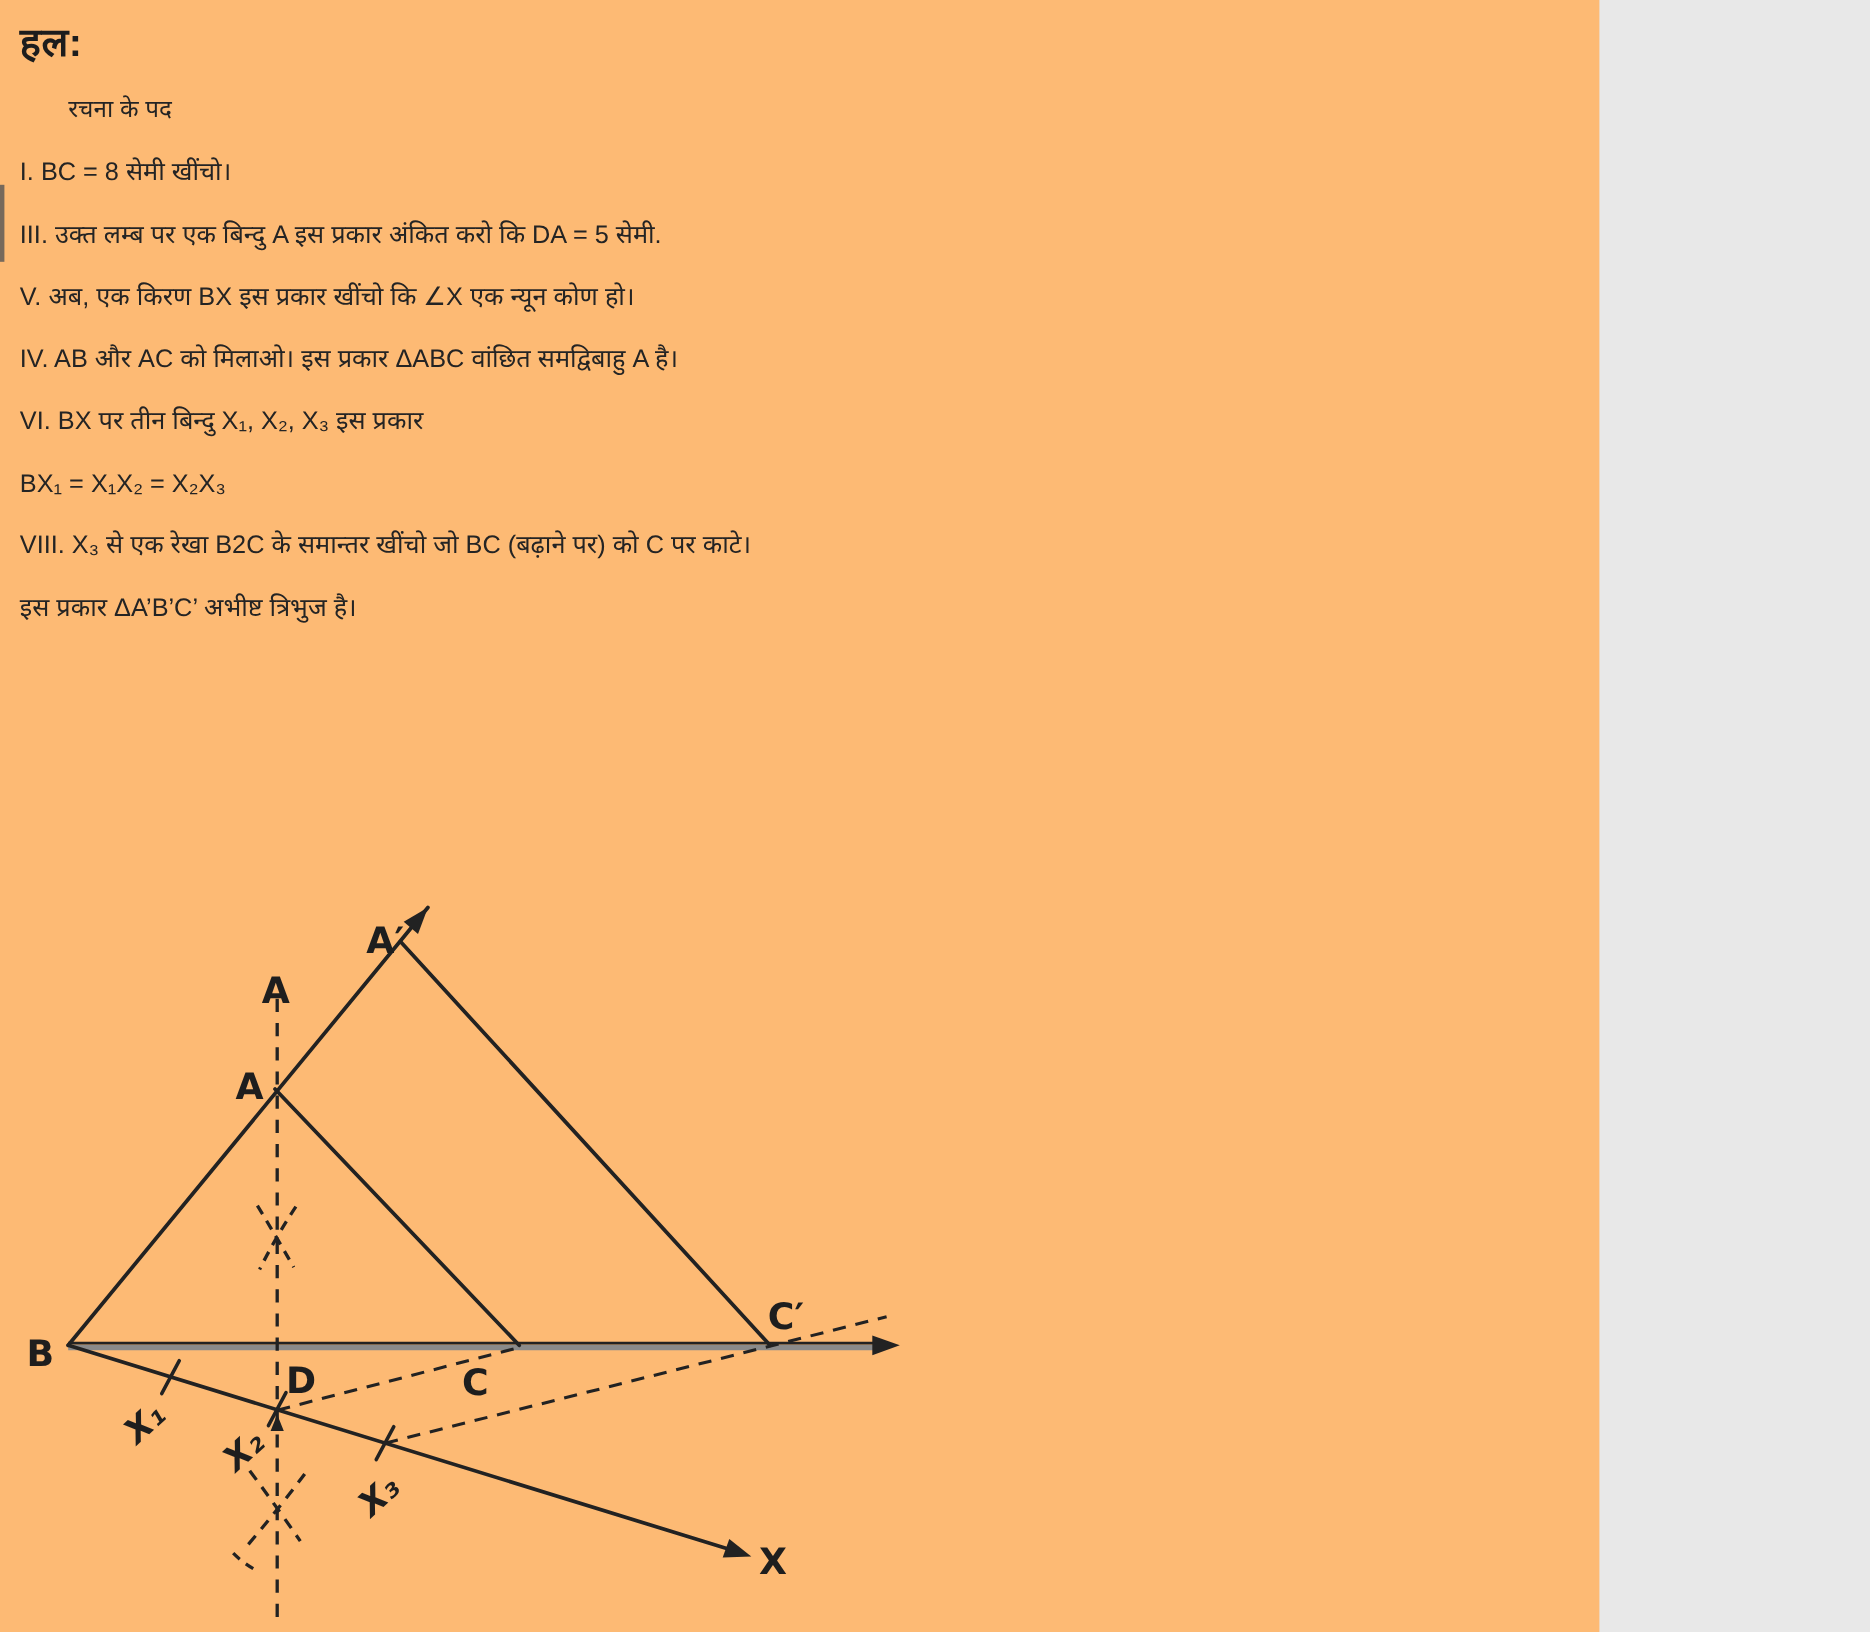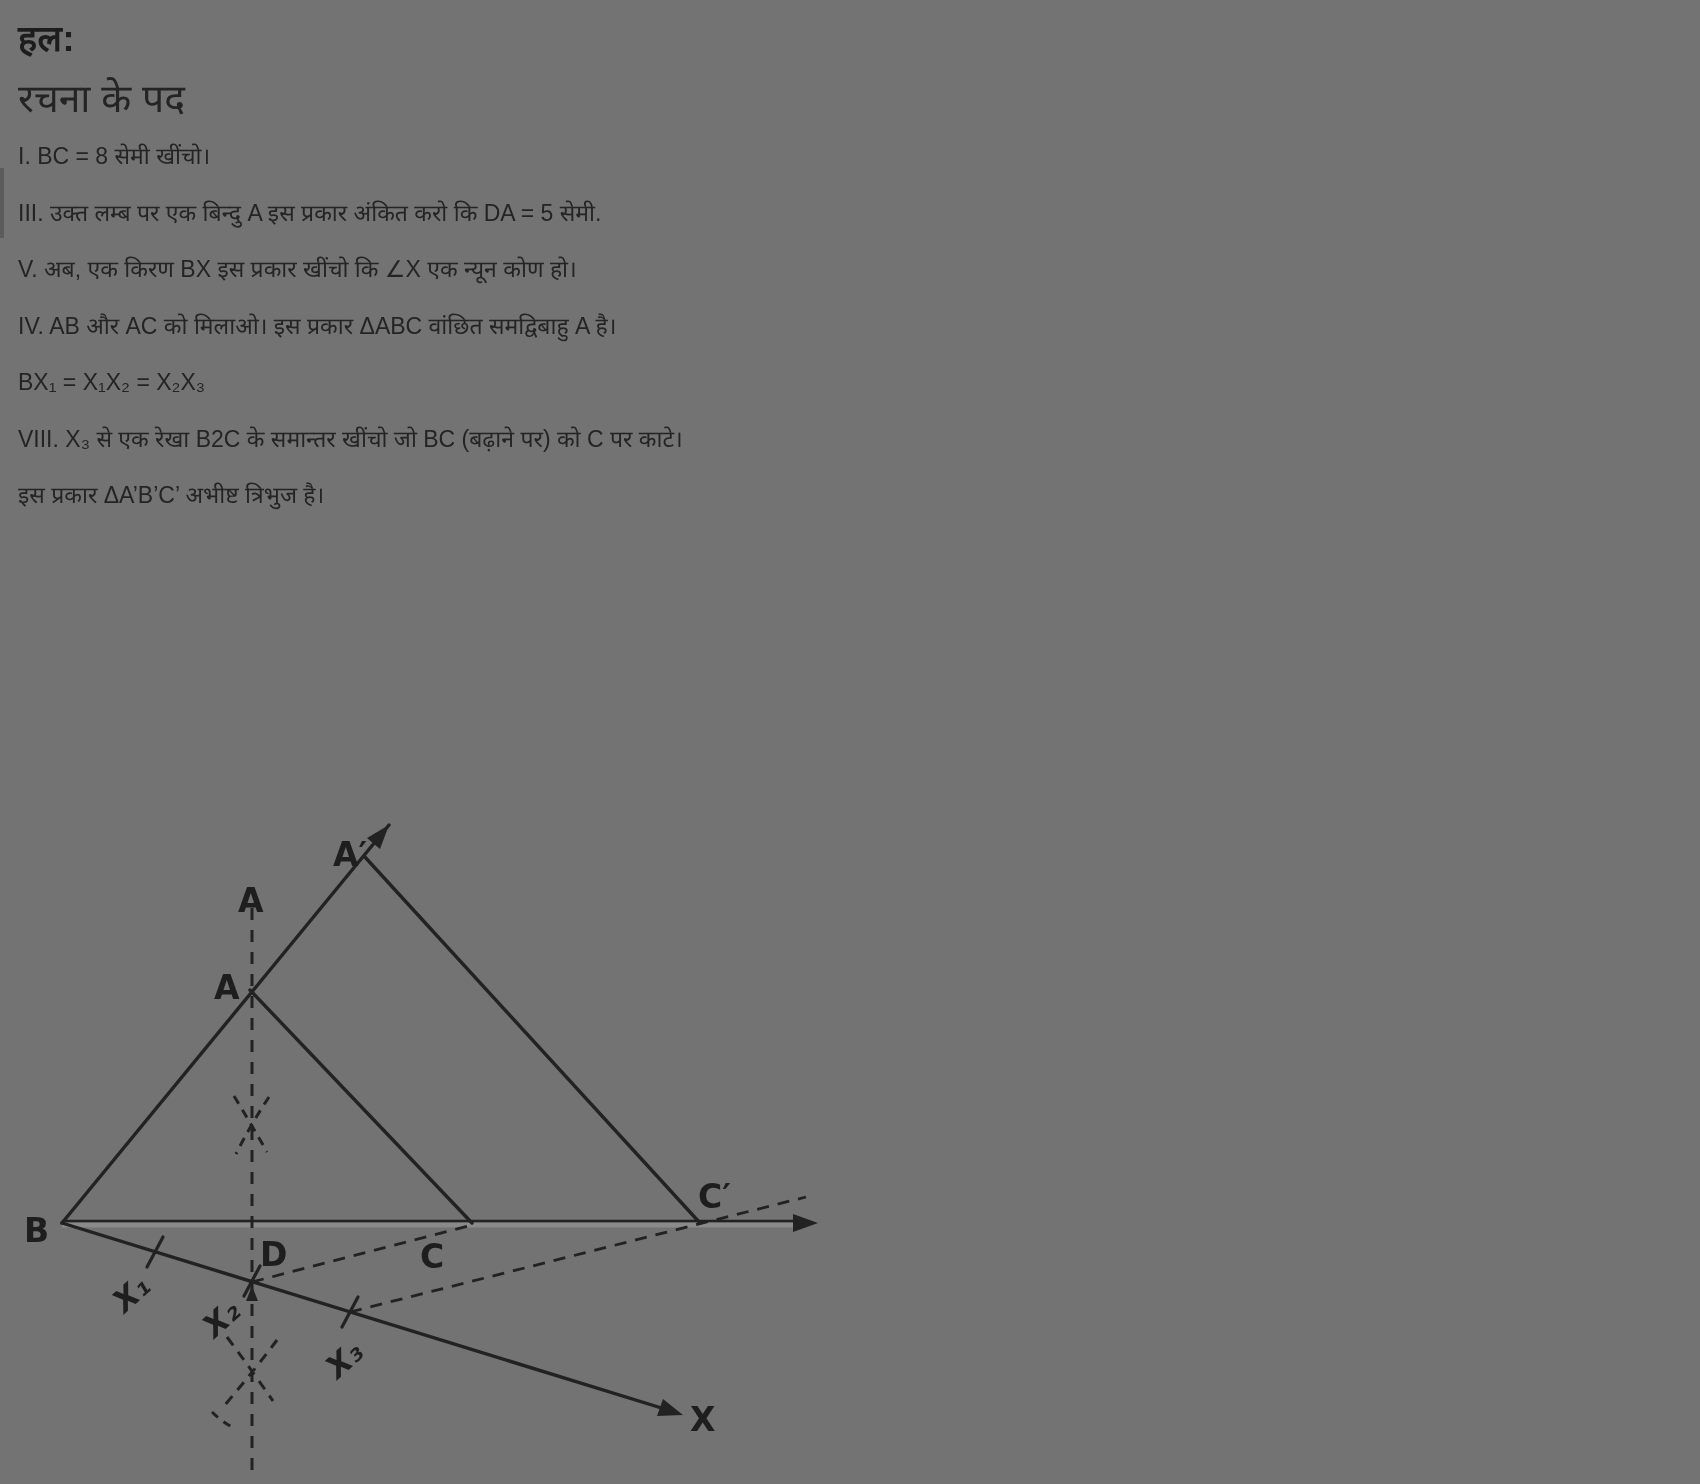--- a/index.html
+++ b/index.html
@@ -1,47 +1,48 @@
 <!DOCTYPE html>
 <html><head>
 <meta charset="utf-8">
 <style>
   html,body{margin:0;padding:0;}
   body{background:#e8e8e8;font-family:"Liberation Sans",sans-serif;}
   .page{
-    position:relative;width:1700px;height:1484px;background:#737373;
+    position:relative;width:1454px;height:1484px;background:#fdba74;
     overflow:hidden;color:#222222;
   }
   .scan-edge{position:absolute;left:0;top:168px;width:4px;height:70px;background:#555;opacity:.8;}
   .text-block{position:absolute;left:18px;top:8px;width:1160px;}
   .sol-heading{
     font-size:36px;font-weight:bold;line-height:62px;color:#1d1d1d;
     letter-spacing:.5px;
   }
-  .sol-intro{font-size:39px;line-height:58px;color:#242424;}
+  .sol-intro{font-size:22px;line-height:58px;color:#242424;margin-left:44px;}
   .sol-step{font-size:23px;line-height:56.5px;color:#242424;white-space:nowrap;}
   .diagram-wrap{position:absolute;left:0;top:760px;width:860px;height:724px;}
   svg text{font-family:"DejaVu Sans",sans-serif;}
   .pt-label{font-size:33px;font-weight:600;fill:#1e1e1e;}
   .pt-label-hand{font-size:31px;font-weight:600;font-style:italic;fill:#1e1e1e;}
 </style>
 </head>
 <body>
 
 <div class="page">
 
   <div class="scan-edge"></div>
 
   <div class="text-block">
     <div class="sol-heading">हल:</div>
     <div class="sol-intro">रचना के पद</div>
     <div class="sol-step">I. BC = 8 सेमी खींचो।</div>
     <div class="sol-step">III. उक्त लम्ब पर एक बिन्दु A इस प्रकार अंकित करो कि DA = 5 सेमी.</div>
     <div class="sol-step">V. अब, एक किरण BX इस प्रकार खींचो कि ∠X एक न्यून कोण हो।</div>
     <div class="sol-step">IV. AB और AC को मिलाओ। इस प्रकार ΔABC वांछित समद्विबाहु A है।</div>
+    <div class="sol-step">VI. BX पर तीन बिन्दु X₁, X₂, X₃ इस प्रकार</div>
     <div class="sol-step">BX₁ = X₁X₂ = X₂X₃</div>
     <div class="sol-step">VIII. X₃ से एक रेखा B2C के समान्तर खींचो जो BC (बढ़ाने पर) को C पर काटे।</div>
     <div class="sol-step">इस प्रकार ΔA’B’C’ अभीष्ट त्रिभुज है।</div>
   </div>
 
   <div class="diagram-wrap">
     <svg width="860" height="724" viewBox="0 760 860 724" xmlns="http://www.w3.org/2000/svg">
 
       <line x1="62" y1="1225" x2="800" y2="1225" stroke="#8a8a8a" stroke-width="5"></line>
       <line x1="62" y1="1221" x2="800" y2="1221" stroke="#222" stroke-width="2.6"></line>

